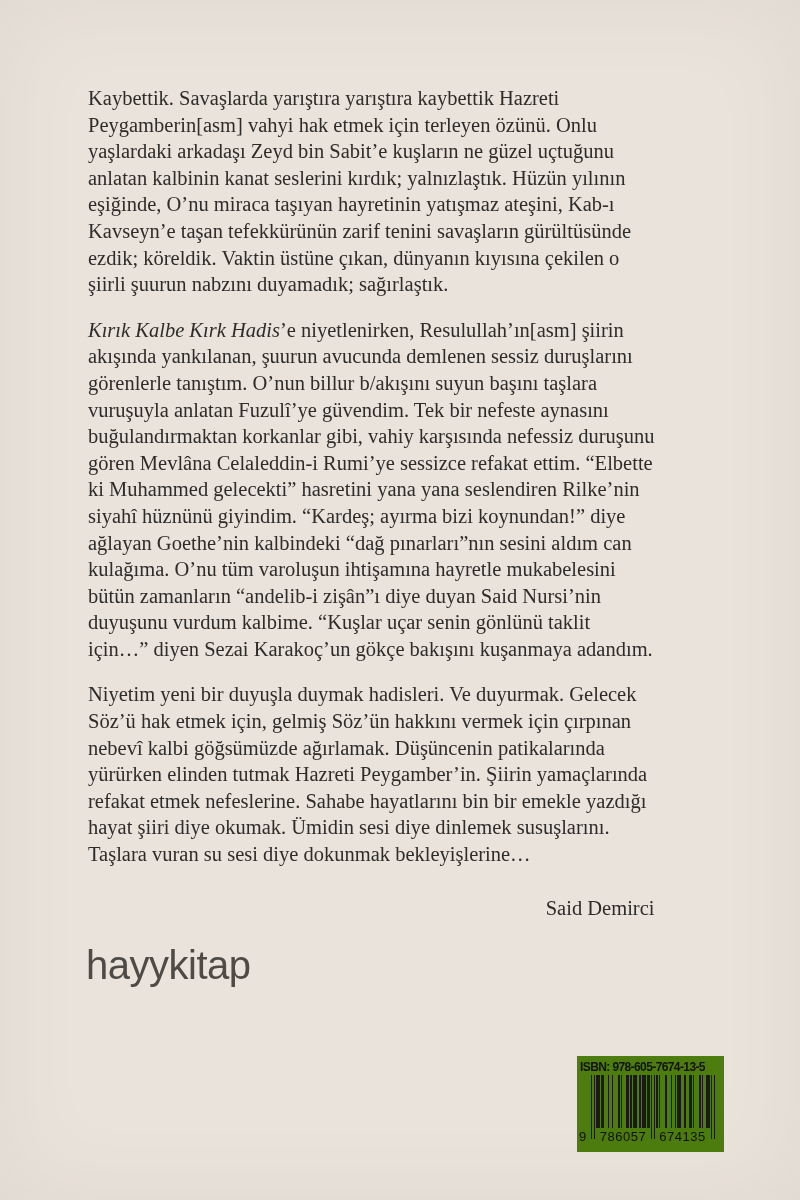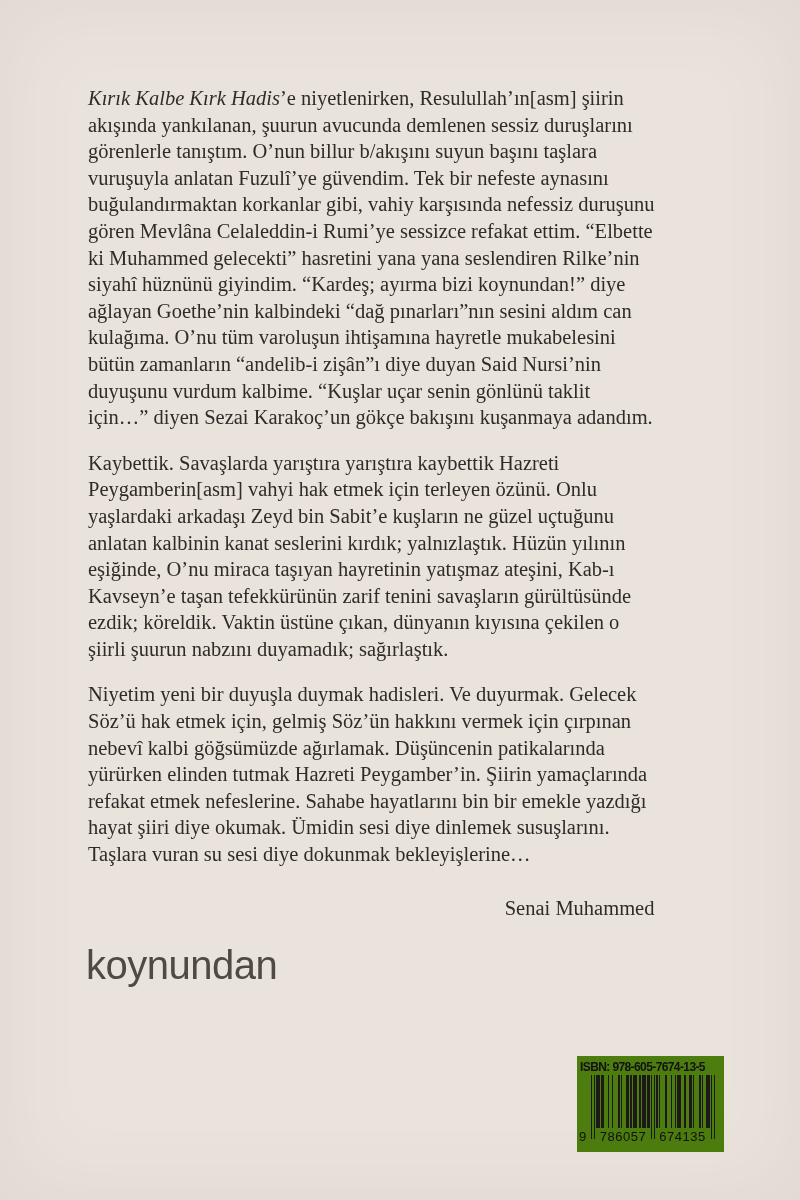--- a/index.html
+++ b/index.html
@@ -88,51 +88,51 @@
     color: #131210;
     white-space: nowrap;
   }
 </style>
 </head>
 <body>
 
 <div class="cover">
 
   <div class="text-block">
+    <p class="para">Kaybettik. Savaşlarda yarıştıra yarıştıra kaybettik Hazreti
+Peygamberin[asm] vahyi hak etmek için terleyen özünü. Onlu
+yaşlardaki arkadaşı Zeyd bin Sabit’e kuşların ne güzel uçtuğunu
+anlatan kalbinin kanat seslerini kırdık; yalnızlaştık. Hüzün yılının
+eşiğinde, O’nu miraca taşıyan hayretinin yatışmaz ateşini, Kab-ı
+Kavseyn’e taşan tefekkürünün zarif tenini savaşların gürültüsünde
+ezdik; köreldik. Vaktin üstüne çıkan, dünyanın kıyısına çekilen o
+şiirli şuurun nabzını duyamadık; sağırlaştık.</p>
     <p class="para"><em>Kırık Kalbe Kırk Hadis</em><span>’e niyetlenirken, Resulullah’ın[asm] şiirin</span><span class="blocklines">akışında yankılanan, şuurun avucunda demlenen sessiz duruşlarını
 görenlerle tanıştım. O’nun billur b/akışını suyun başını taşlara
 vuruşuyla anlatan Fuzulî’ye güvendim. Tek bir nefeste aynasını
 buğulandırmaktan korkanlar gibi, vahiy karşısında nefessiz duruşunu
 gören Mevlâna Celaleddin-i Rumi’ye sessizce refakat ettim. “Elbette
 ki Muhammed gelecekti” hasretini yana yana seslendiren Rilke’nin
 siyahî hüznünü giyindim. “Kardeş; ayırma bizi koynundan!” diye
 ağlayan Goethe’nin kalbindeki “dağ pınarları”nın sesini aldım can
 kulağıma. O’nu tüm varoluşun ihtişamına hayretle mukabelesini
 bütün zamanların “andelib-i zişân”ı diye duyan Said Nursi’nin
 duyuşunu vurdum kalbime. “Kuşlar uçar senin gönlünü taklit
 için…” diyen Sezai Karakoç’un gökçe bakışını kuşanmaya adandım.</span></p>
-    <p class="para">Kaybettik. Savaşlarda yarıştıra yarıştıra kaybettik Hazreti
-Peygamberin[asm] vahyi hak etmek için terleyen özünü. Onlu
-yaşlardaki arkadaşı Zeyd bin Sabit’e kuşların ne güzel uçtuğunu
-anlatan kalbinin kanat seslerini kırdık; yalnızlaştık. Hüzün yılının
-eşiğinde, O’nu miraca taşıyan hayretinin yatışmaz ateşini, Kab-ı
-Kavseyn’e taşan tefekkürünün zarif tenini savaşların gürültüsünde
-ezdik; köreldik. Vaktin üstüne çıkan, dünyanın kıyısına çekilen o
-şiirli şuurun nabzını duyamadık; sağırlaştık.</p>
     <p class="para">Niyetim yeni bir duyuşla duymak hadisleri. Ve duyurmak. Gelecek
 Söz’ü hak etmek için, gelmiş Söz’ün hakkını vermek için çırpınan
 nebevî kalbi göğsümüzde ağırlamak. Düşüncenin patikalarında
 yürürken elinden tutmak Hazreti Peygamber’in. Şiirin yamaçlarında
 refakat etmek nefeslerine. Sahabe hayatlarını bin bir emekle yazdığı
 hayat şiiri diye okumak. Ümidin sesi diye dinlemek susuşlarını.
 Taşlara vuran su sesi diye dokunmak bekleyişlerine…</p>
-    <div class="author">Senai Muhammed</div>
+    <div class="author">Said Demirci</div>
   </div>
 
-  <div class="logo">koynundan</div>
+  <div class="logo">hayykitap</div>
 
   <div class="isbn-box">
     <div class="isbn-label">ISBN: 978-605-7674-13-5</div>
     <div class="barcode-wrap">
       <svg width="124" height="65" viewBox="0 0 124 65" shape-rendering="crispEdges">
           <rect x="0.00" y="0" width="1.36" height="64" fill="#1b1a17"></rect>
           <rect x="2.61" y="0" width="1.36" height="64" fill="#1b1a17"></rect>
           <rect x="5.22" y="0" width="1.36" height="53" fill="#1b1a17"></rect>
           <rect x="6.53" y="0" width="1.36" height="53" fill="#1b1a17"></rect>
           <rect x="7.83" y="0" width="1.36" height="53" fill="#1b1a17"></rect>

